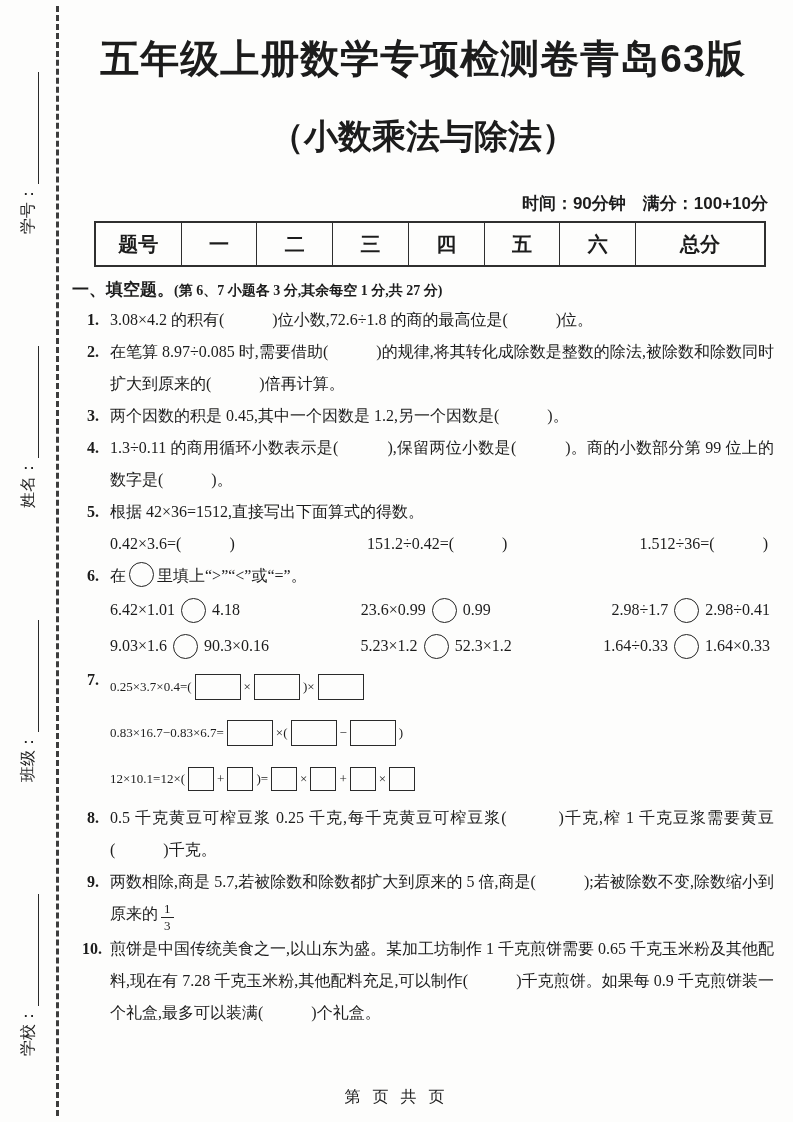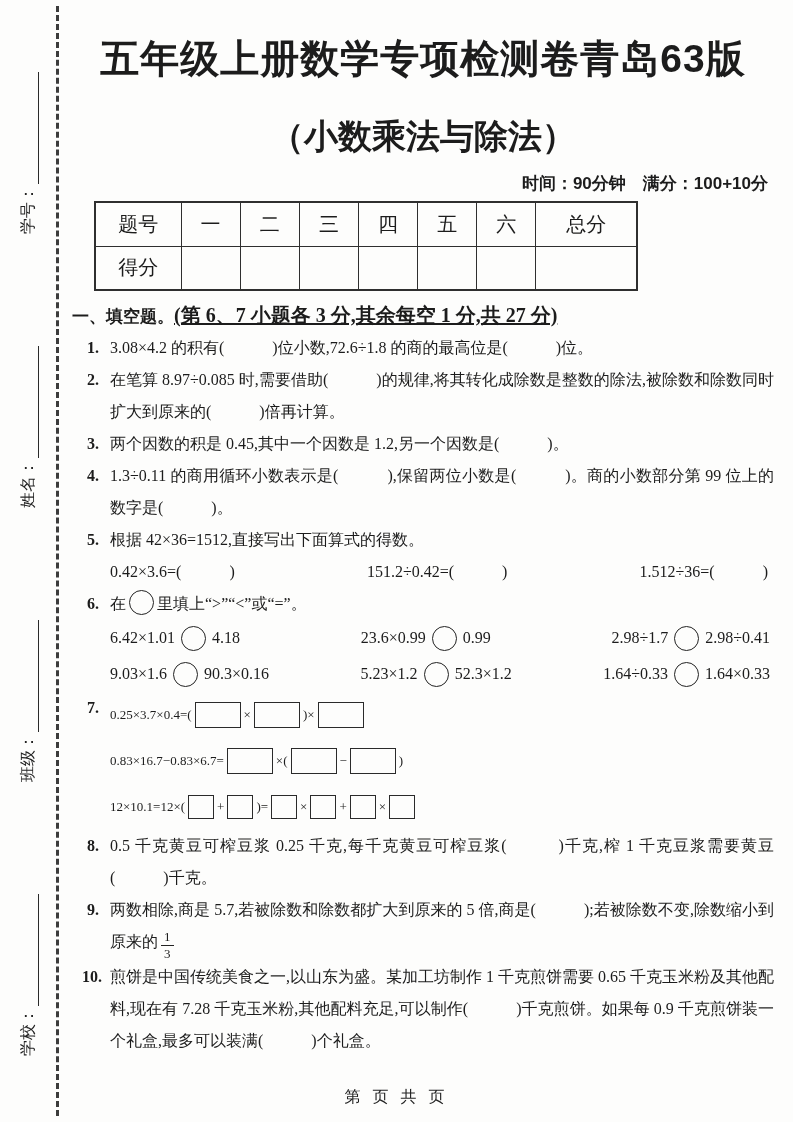--- a/index.html
+++ b/index.html
@@ -31,36 +31,37 @@
   .title {
     margin-top:32px; text-align:center; font-weight:bold;
     font-size:39px; letter-spacing:1px;
     font-family:"Liberation Sans","DejaVu Sans",sans-serif;
   }
   .subtitle {
     margin-top:28px; text-align:center; font-weight:bold; font-size:34px;
     font-family:"Liberation Sans","DejaVu Sans",sans-serif;
   }
   .exam-info {
-    margin-top:12px; text-align:right; font-weight:bold; font-size:17px;
+    margin-top:32px; text-align:right; font-weight:bold; font-size:17px;
     padding-right:6px;
     font-family:"Liberation Sans","DejaVu Sans",sans-serif;
   }
   table.score {
-    width:544px; margin:6px 0 0 22px; border-collapse:collapse;
+    width:672px; margin:6px 0 0 22px; border-collapse:collapse;
     border:2px solid #2f2f2f;
+    font-weight:bold;
   }
   table.score td {
     border:1.5px solid #2f2f2f; height:44px; text-align:center;
     font-size:20px; padding:0 4px;
   }
   table.score td.first { width:86px; }
   
   .sec-head { margin-top:11px; font-size:17px; font-weight:bold; }
-  .sec-head .note { font-weight:bold; font-size:20px;text-decoration:underline; }
+  .sec-head .note { font-weight:bold; font-size:14px; }
   .questions { margin-top:3px; }
   .q { position:relative; padding-left:38px; font-size:16px; line-height:32px; text-align:justify; }
   .qnum { position:absolute; left:15px; font-weight:bold; font-size:16px; }
   .q5-items { display:flex; justify-content:space-between; padding-right:6px; }
   .cmp-rows { padding-left:38px; }
   .cmp-row { display:flex; justify-content:space-between; padding-right:4px; line-height:36px; font-size:16px; }
   .cmp { display:flex; align-items:center; }
   .circle {
     display:inline-block; width:25px; height:25px; flex:0 0 25px;
     border:1.6px solid #222; border-radius:50%; margin:0 6px; background:#fdfdfc;
@@ -117,30 +118,20 @@
           <tr>
         <td class="first">题号</td>
         <td>一</td>
         <td>二</td>
         <td>三</td>
         <td>四</td>
         <td>五</td>
         <td>六</td>
         <td>总分</td>
       </tr>
-      <tr>
-        <td class="first">得分</td>
-        <td></td>
-        <td></td>
-        <td></td>
-        <td></td>
-        <td></td>
-        <td></td>
-        <td></td>
-      </tr>
     </tbody>
       </table>
 
     <div class="sec-head">
       <span>一、填空题。</span><span class="note">(第 6、7 小题各 3 分,其余每空 1 分,共 27 分)</span>
     </div>
 
     <div class="questions">
 
       <div class="q">

